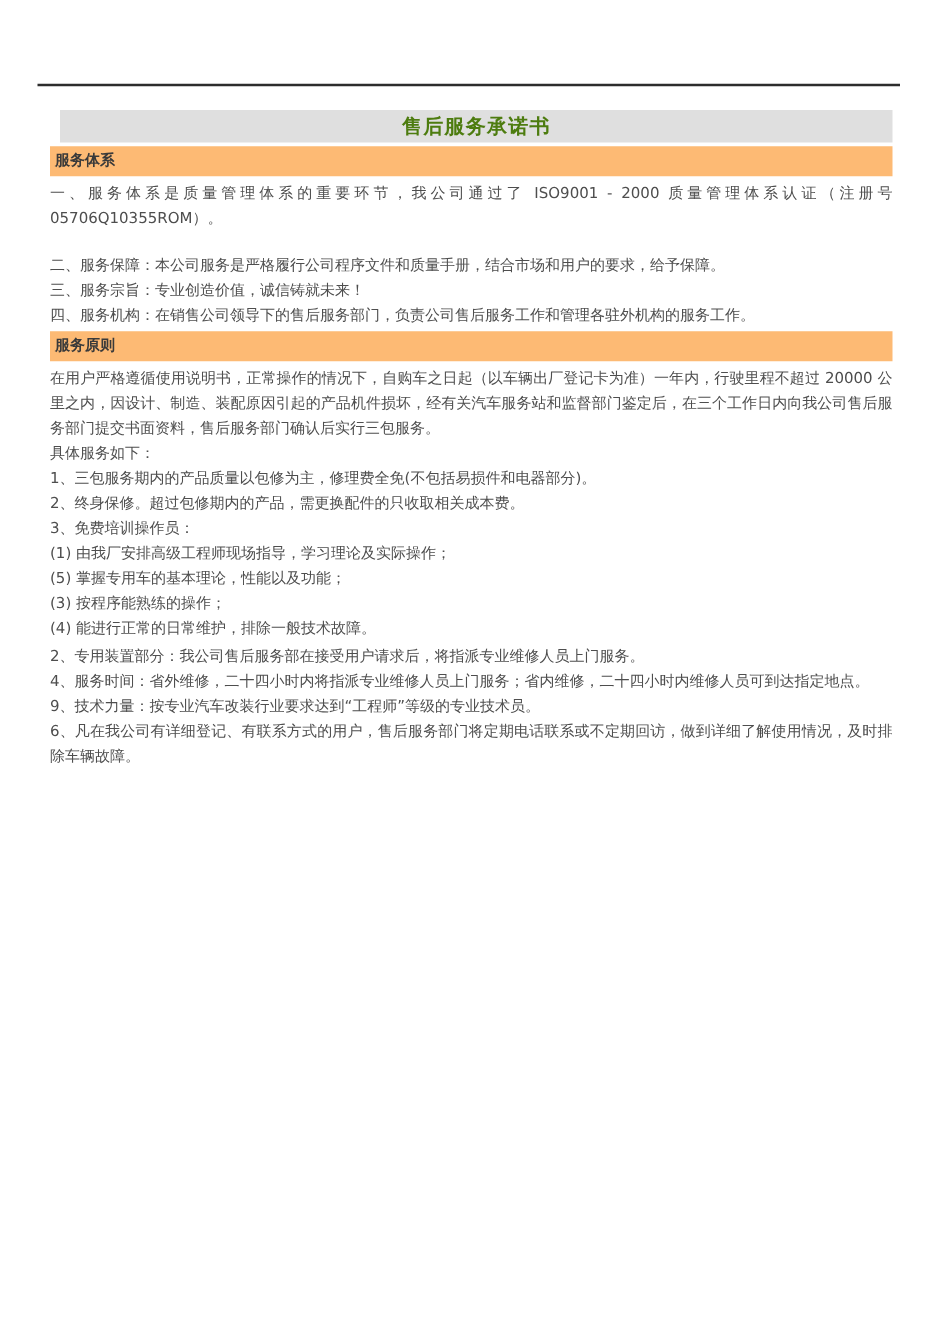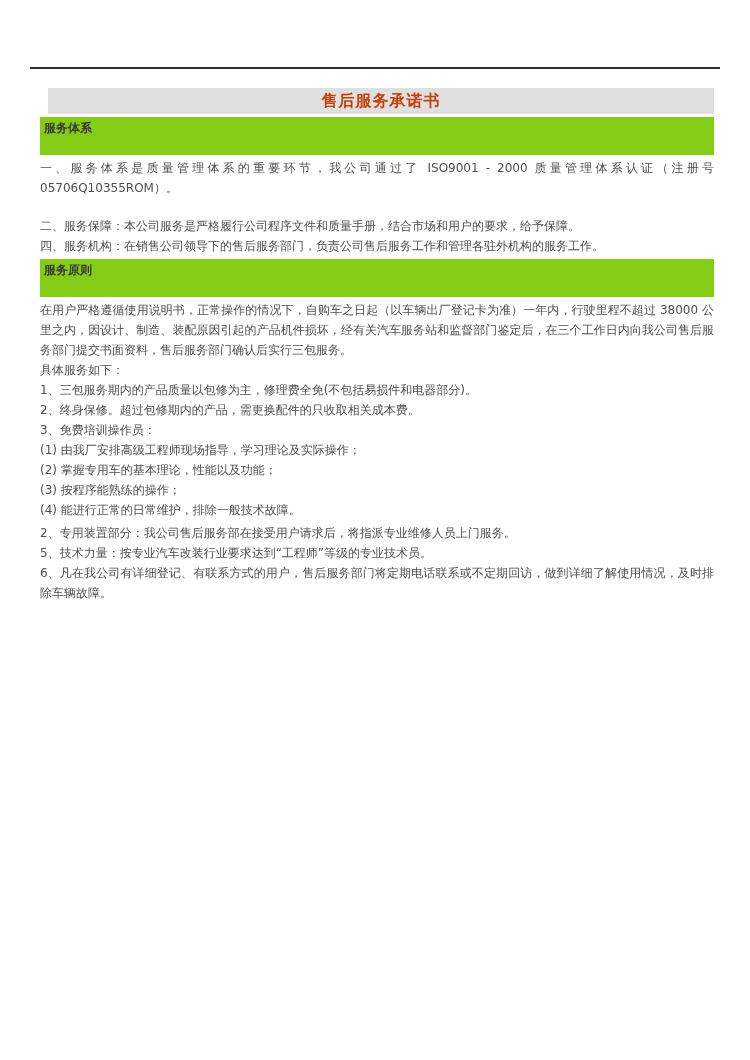--- a/index.html
+++ b/index.html
@@ -19,37 +19,37 @@
     color: #4e4e4e;
   }
   .title-bar {
     background: #dfdfdf;
     margin-left: 8px;
     height: 26px;
     line-height: 26px;
     text-align: center;
     font-size: 16px;
     font-weight: bold;
-    color: #c2410c;
+    color: #4d7c0f;
     letter-spacing: 1px;
   }
   .intro {
     margin-top: 6px;
     font-size: 11.5px;
     line-height: 20px;
     text-indent: 18px;
     text-align: justify;
   }
   .section { margin-top: 3px; }
   .sec-heading {
-    background: #84cc16;
+    background: #fdba74;
     font-size: 12px;
     font-weight: bold;
     color: #3a3a3a;
-    padding: 3px 4px 18px 4px;
+    padding: 3px 4px 4px 4px;
     margin-bottom: 3px;
   }
   .doc-line {
     font-size: 12px;
     line-height: 20px;
     min-height: 20px;
     text-align: justify;
   }
   .doc-line.spacer { min-height: 18px; }
 </style>
@@ -63,35 +63,37 @@
   <div class="title-bar">
     <span>售后服务承诺书</span>
   </div>
 
 
   <div class="section">
     <div class="sec-heading">服务体系</div>
     <div class="doc-line">一、服务体系是质量管理体系的重要环节，我公司通过了 ISO9001 - 2000 质量管理体系认证（注册号 05706Q10355ROM）。</div>
     <div class="doc-line spacer"></div>
     <div class="doc-line">二、服务保障：本公司服务是严格履行公司程序文件和质量手册，结合市场和用户的要求，给予保障。</div>
+    <div class="doc-line">三、服务宗旨：专业创造价值，诚信铸就未来！</div>
     <div class="doc-line">四、服务机构：在销售公司领导下的售后服务部门，负责公司售后服务工作和管理各驻外机构的服务工作。</div>
   </div>
 
   <div class="section">
     <div class="sec-heading">服务原则</div>
-    <div class="doc-line">在用户严格遵循使用说明书，正常操作的情况下，自购车之日起（以车辆出厂登记卡为准）一年内，行驶里程不超过 38000 公里之内，因设计、制造、装配原因引起的产品机件损坏，经有关汽车服务站和监督部门鉴定后，在三个工作日内向我公司售后服务部门提交书面资料，售后服务部门确认后实行三包服务。</div>
+    <div class="doc-line">在用户严格遵循使用说明书，正常操作的情况下，自购车之日起（以车辆出厂登记卡为准）一年内，行驶里程不超过 20000 公里之内，因设计、制造、装配原因引起的产品机件损坏，经有关汽车服务站和监督部门鉴定后，在三个工作日内向我公司售后服务部门提交书面资料，售后服务部门确认后实行三包服务。</div>
     <div class="doc-line">具体服务如下：</div>
     <div class="doc-line">1、三包服务期内的产品质量以包修为主，修理费全免(不包括易损件和电器部分)。</div>
     <div class="doc-line">2、终身保修。超过包修期内的产品，需更换配件的只收取相关成本费。</div>
     <div class="doc-line">3、免费培训操作员：</div>
     <div class="doc-line">(1) 由我厂安排高级工程师现场指导，学习理论及实际操作；</div>
-    <div class="doc-line">(2) 掌握专用车的基本理论，性能以及功能；</div>
+    <div class="doc-line">(5) 掌握专用车的基本理论，性能以及功能；</div>
     <div class="doc-line">(3) 按程序能熟练的操作；</div>
     <div class="doc-line">(4) 能进行正常的日常维护，排除一般技术故障。</div>
   </div>
 
   <div class="section">
     <div class="doc-line">2、专用装置部分：我公司售后服务部在接受用户请求后，将指派专业维修人员上门服务。</div>
-    <div class="doc-line">5、技术力量：按专业汽车改装行业要求达到“工程师”等级的专业技术员。</div>
+    <div class="doc-line">4、服务时间：省外维修，二十四小时内将指派专业维修人员上门服务；省内维修，二十四小时内维修人员可到达指定地点。</div>
+    <div class="doc-line">9、技术力量：按专业汽车改装行业要求达到“工程师”等级的专业技术员。</div>
     <div class="doc-line">6、凡在我公司有详细登记、有联系方式的用户，售后服务部门将定期电话联系或不定期回访，做到详细了解使用情况，及时排除车辆故障。</div>
   </div>
 
 </div>
 
 </body></html>

